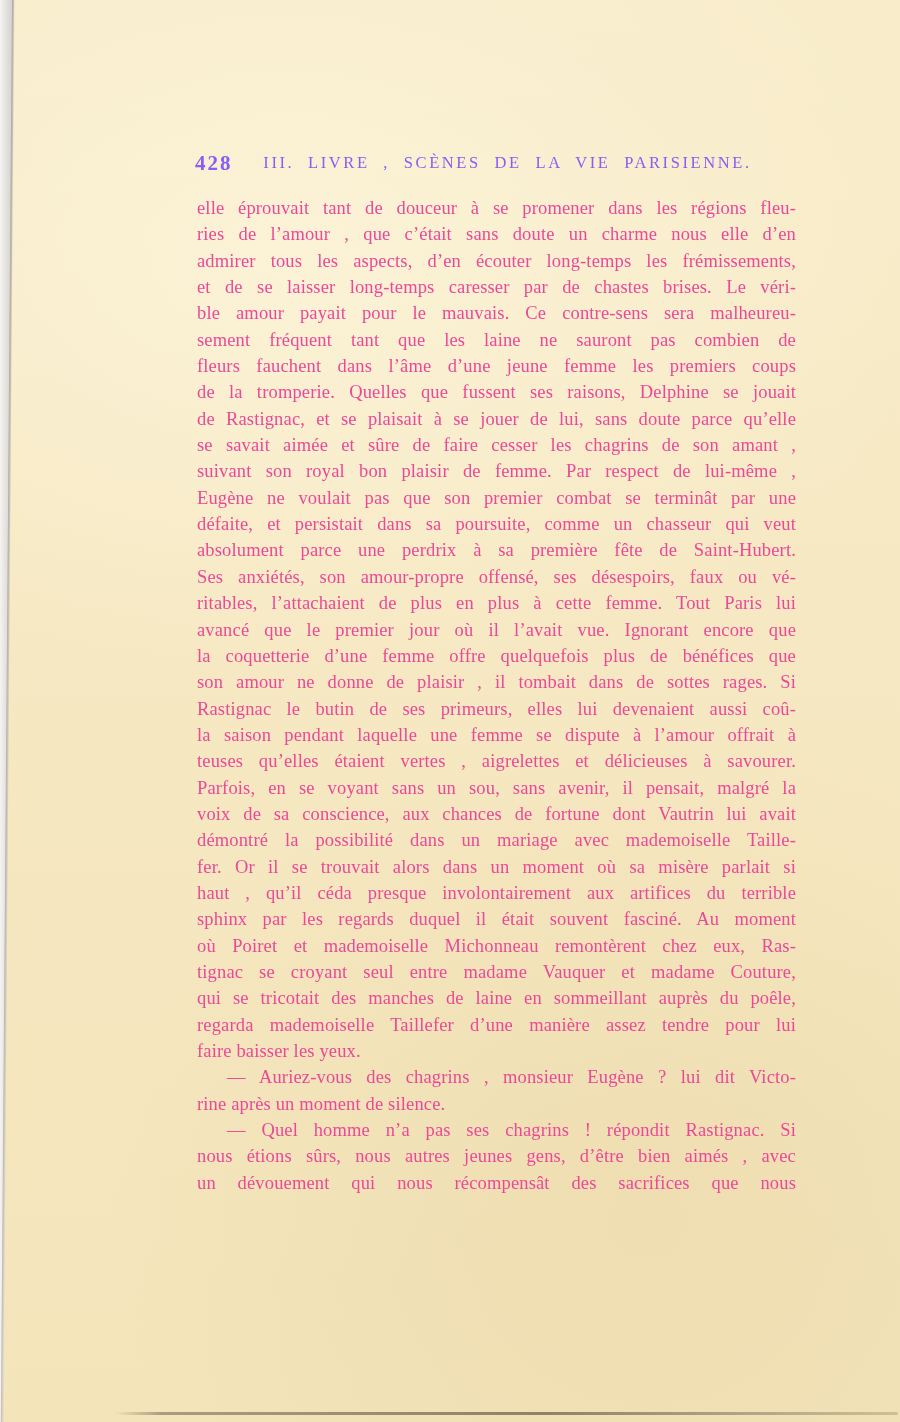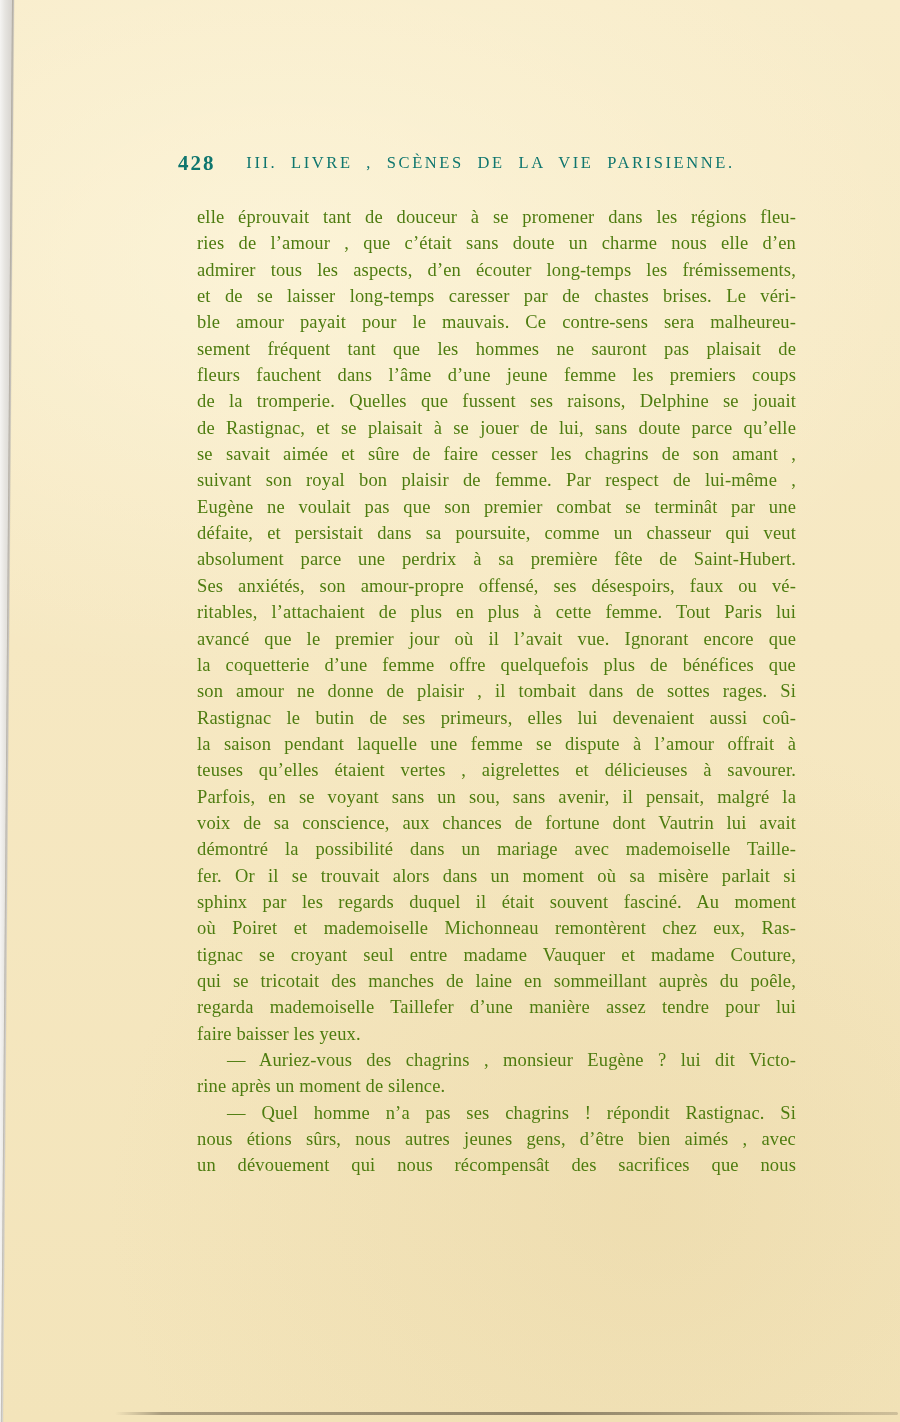--- a/index.html
+++ b/index.html
@@ -17,36 +17,36 @@
       radial-gradient(900px 800px at 72% 85%, rgba(226,204,150,0.30), rgba(226,204,150,0) 60%),
       linear-gradient(180deg, #f8ecca 0%, #f6e8c2 45%, #f3e4ba 100%);
     clip-path: polygon(14px 0%, 100% 0%, 100% 100%, 3px 100%);
   }
   .paper-edge-shadow {
     position: absolute; top: 0; bottom: 0; left: 12px; width: 3px;
     background: linear-gradient(90deg, rgba(90,80,60,0.35), rgba(90,80,60,0));
     transform: rotate(0.45deg); transform-origin: top left;
   }
   .header {
-    position: absolute; top: 150px; left: 191px; width: 599px; height: 28px;
-    color: #0f766e;
+    position: absolute; top: 150px; left: 208px; width: 599px; height: 28px;
+    color: #8b5cf6;
   }
   .page-number {
     position: absolute; left: -13px; top: 1px;
     font-size: 21px; letter-spacing: 2px; font-weight: 600;
   }
   .running-title {
     position: absolute; left: 0; right: 0; top: 3px;
     text-align: center;
     font-size: 16.5px; font-weight: 400;
     letter-spacing: 2.6px; word-spacing: 7px;
   }
   .text-block {
-    position: absolute; top: 204px; left: 197px; width: 599px;
-    color: #4d7c0f;
+    position: absolute; top: 195px; left: 197px; width: 599px;
+    color: #ec4899;
     font-size: 18.5px; line-height: 26.35px;
     letter-spacing: 0.15px;
   }
   .line {
     text-align: justify;
     text-align-last: justify;
     white-space: normal;
   }
   .line.no-just { text-align: right; text-align-last: left; }
   .line.indent { padding-left: 30px; }
@@ -68,41 +68,42 @@
   <span class="page-number">428</span>
   <span class="running-title">III. LIVRE , SCÈNES DE LA VIE PARISIENNE.</span>
 </div>
 
 <div class="text-block">
     <div class="line">elle éprouvait tant de douceur à se promener dans les régions fleu-</div>
     <div class="line">ries de l’amour , que c’était sans doute un charme nous elle d’en</div>
     <div class="line">admirer tous les aspects, d’en écouter long-temps les frémissements,</div>
     <div class="line">et de se laisser long-temps caresser par de chastes brises. Le véri-</div>
     <div class="line">ble amour payait pour le mauvais. Ce contre-sens sera malheureu-</div>
-    <div class="line">sement fréquent tant que les hommes ne sauront pas plaisait de</div>
+    <div class="line">sement fréquent tant que les laine ne sauront pas combien de</div>
     <div class="line">fleurs fauchent dans l’âme d’une jeune femme les premiers coups</div>
     <div class="line">de la tromperie. Quelles que fussent ses raisons, Delphine se jouait</div>
     <div class="line">de Rastignac, et se plaisait à se jouer de lui, sans doute parce qu’elle</div>
     <div class="line">se savait aimée et sûre de faire cesser les chagrins de son amant ,</div>
     <div class="line">suivant son royal bon plaisir de femme. Par respect de lui-même ,</div>
     <div class="line">Eugène ne voulait pas que son premier combat se terminât par une</div>
     <div class="line">défaite, et persistait dans sa poursuite, comme un chasseur qui veut</div>
     <div class="line">absolument parce une perdrix à sa première fête de Saint-Hubert.</div>
     <div class="line">Ses anxiétés, son amour-propre offensé, ses désespoirs, faux ou vé-</div>
     <div class="line">ritables, l’attachaient de plus en plus à cette femme. Tout Paris lui</div>
     <div class="line">avancé que le premier jour où il l’avait vue. Ignorant encore que</div>
     <div class="line">la coquetterie d’une femme offre quelquefois plus de bénéfices que</div>
     <div class="line">son amour ne donne de plaisir , il tombait dans de sottes rages. Si</div>
     <div class="line">Rastignac le butin de ses primeurs, elles lui devenaient aussi coû-</div>
     <div class="line">la saison pendant laquelle une femme se dispute à l’amour offrait à</div>
     <div class="line">teuses qu’elles étaient vertes , aigrelettes et délicieuses à savourer.</div>
     <div class="line">Parfois, en se voyant sans un sou, sans avenir, il pensait, malgré la</div>
     <div class="line">voix de sa conscience, aux chances de fortune dont Vautrin lui avait</div>
     <div class="line">démontré la possibilité dans un mariage avec mademoiselle Taille-</div>
     <div class="line">fer. Or il se trouvait alors dans un moment où sa misère parlait si</div>
+    <div class="line">haut , qu’il céda presque involontairement aux artifices du terrible</div>
     <div class="line">sphinx par les regards duquel il était souvent fasciné. Au moment</div>
     <div class="line">où Poiret et mademoiselle Michonneau remontèrent chez eux, Ras-</div>
     <div class="line">tignac se croyant seul entre madame Vauquer et madame Couture,</div>
     <div class="line">qui se tricotait des manches de laine en sommeillant auprès du poêle,</div>
     <div class="line">regarda mademoiselle Taillefer d’une manière assez tendre pour lui</div>
     <div class="line no-just">faire baisser les yeux.</div>
     <div class="line indent">— Auriez-vous des chagrins , monsieur Eugène ? lui dit Victo-</div>
     <div class="line no-just">rine après un moment de silence.</div>
     <div class="line indent">— Quel homme n’a pas ses chagrins ! répondit Rastignac. Si</div>
     <div class="line">nous étions sûrs, nous autres jeunes gens, d’être bien aimés , avec</div>

